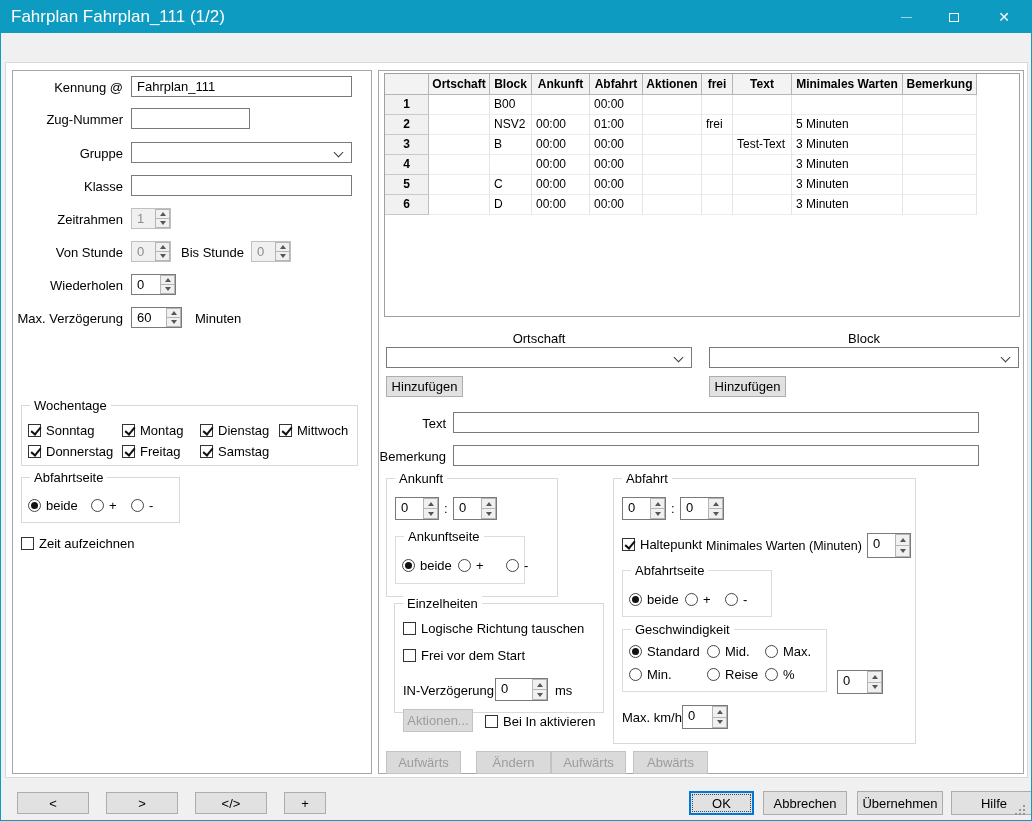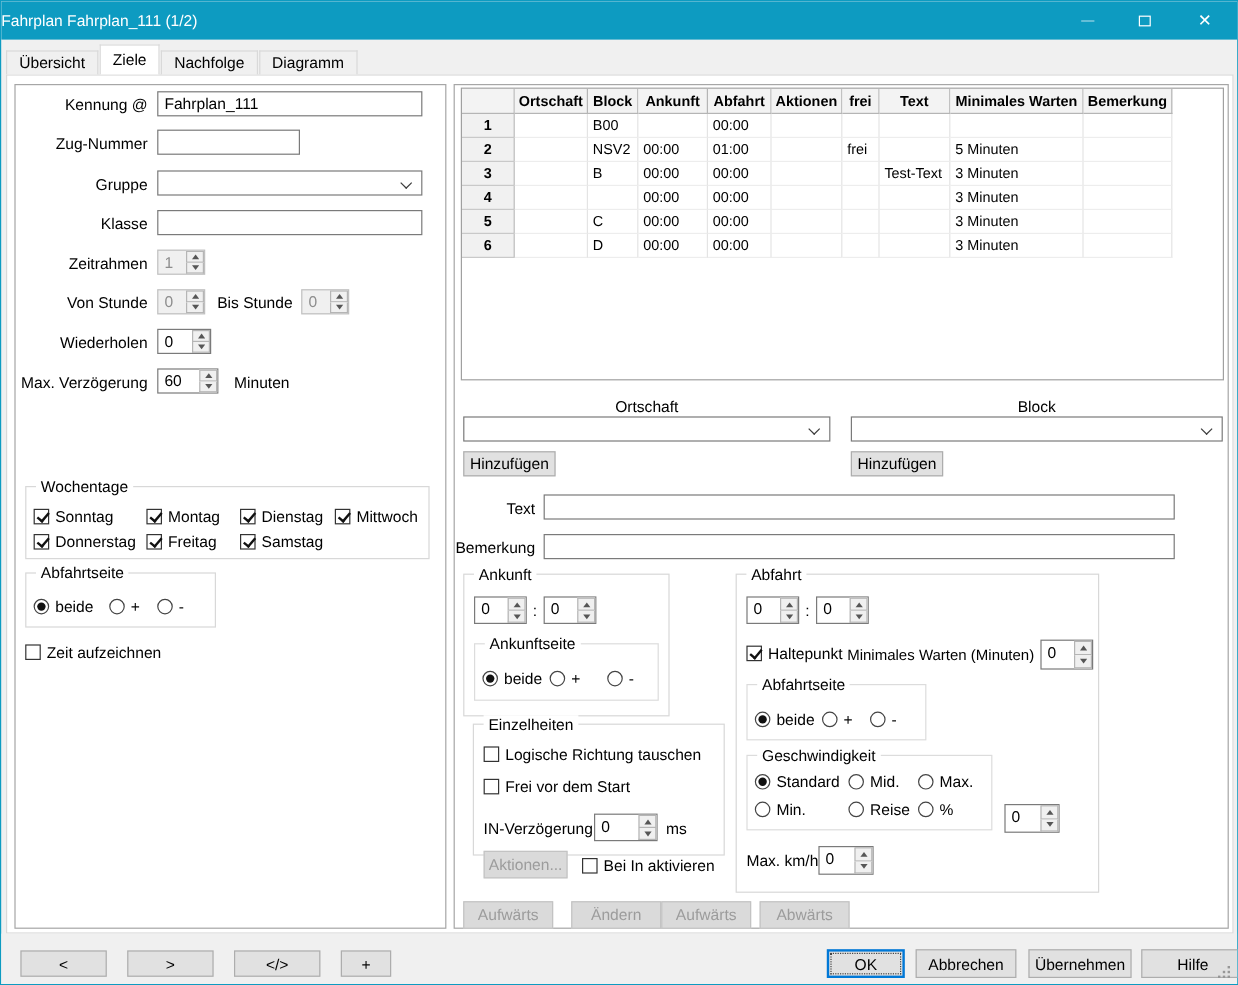--- a/index.html
+++ b/index.html
@@ -4,21 +4,21 @@
 <style>
   * { box-sizing: border-box; margin: 0; padding: 0; }
   html,body { width:1032px; height:821px; }
   body { font-family: "Liberation Sans", "DejaVu Sans", sans-serif; font-size:13px; color:#000; }
   .window { position:absolute; left:0; top:0; width:1032px; height:821px;
             background:#f0f0f0; border:1px solid #0d9bc1; overflow:hidden; }
 
   
   .titlebar { position:absolute; left:0; top:0; width:100%; height:32px; background:#0d9bc1;
               display:flex; align-items:center; }
-  .title { color:#fff; font-size:13px; flex:1; white-space:nowrap; }
+  .title { color:#fff; font-size:17px; padding-left:10px; flex:1; white-space:nowrap; }
   .winbtn { width:47px; height:32px; display:flex; align-items:center; justify-content:center; color:#fff; }
   .winbtn.min span { display:block; width:11px; height:1px; background:#cfe9f1; opacity:.75; }
   .winbtn.max span { display:block; width:10px; height:9px; border:1px solid #fff; }
   .winbtn.close { font-size:14px; width:54px; }
 
   
   .tabstrip { position:absolute; left:4px; top:37px; height:24px; display:flex; align-items:flex-end; z-index:5; }
   .tab { height:20px; padding:2px 10px 0 10px; background:#f0f0f0; border:1px solid #d9d9d9; border-bottom:none;
          font-size:13px; margin-right:1px; white-space:nowrap; }
   .tab.active { height:25px; padding-top:4px; background:#fff; position:relative; z-index:6; }
@@ -102,26 +102,20 @@
         <span></span>
       </div>
     <div class="winbtn max">
         <span></span>
       </div>
     <div class="winbtn close">
         <span>✕</span>
       </div>
   </div>
 
-  <div class="tabstrip">
-    <div class="tab">Übersicht</div>
-    <div class="tab active">Ziele</div>
-    <div class="tab">Nachfolge</div>
-    <div class="tab">Diagramm</div>
-  </div>
 
   <div class="page">
 
     <div class="panel left">
       <div class="lbl r" style="left:0;top:9px;width:110px">Kennung @</div>
       <div class="tb" style="left:118px;top:5px;width:221px;height:21px">Fahrplan_111</div>
 
       <div class="lbl r" style="left:0;top:41px;width:110px">Zug-Nummer</div>
       <div class="tb" style="left:118px;top:37px;width:119px;height:21px"></div>
 
@@ -380,21 +374,21 @@
           <span class="v">0</span>
           <span class="btns">
               <span class="sb up">
                 <i></i>
               </span>
               <span class="sb dn">
                 <i></i>
               </span>
             </span>
         </div>
-        <div class="grp" style="left:8px;top:57px;width:154px;height:48px;border-color:#dcdcdc">
+        <div class="grp" style="left:8px;top:57px;width:130px;height:48px;border-color:#dcdcdc">
           <div class="gt">Ankunftseite</div>
           <label class="ckrow" style="left:6px;top:21px">
               <span class="radio on"></span>
               <span>beide</span>
             </label>
           <label class="ckrow" style="left:62px;top:21px">
               <span class="radio"></span>
               <span>+</span>
             </label>
           <label class="ckrow" style="left:110px;top:21px">

